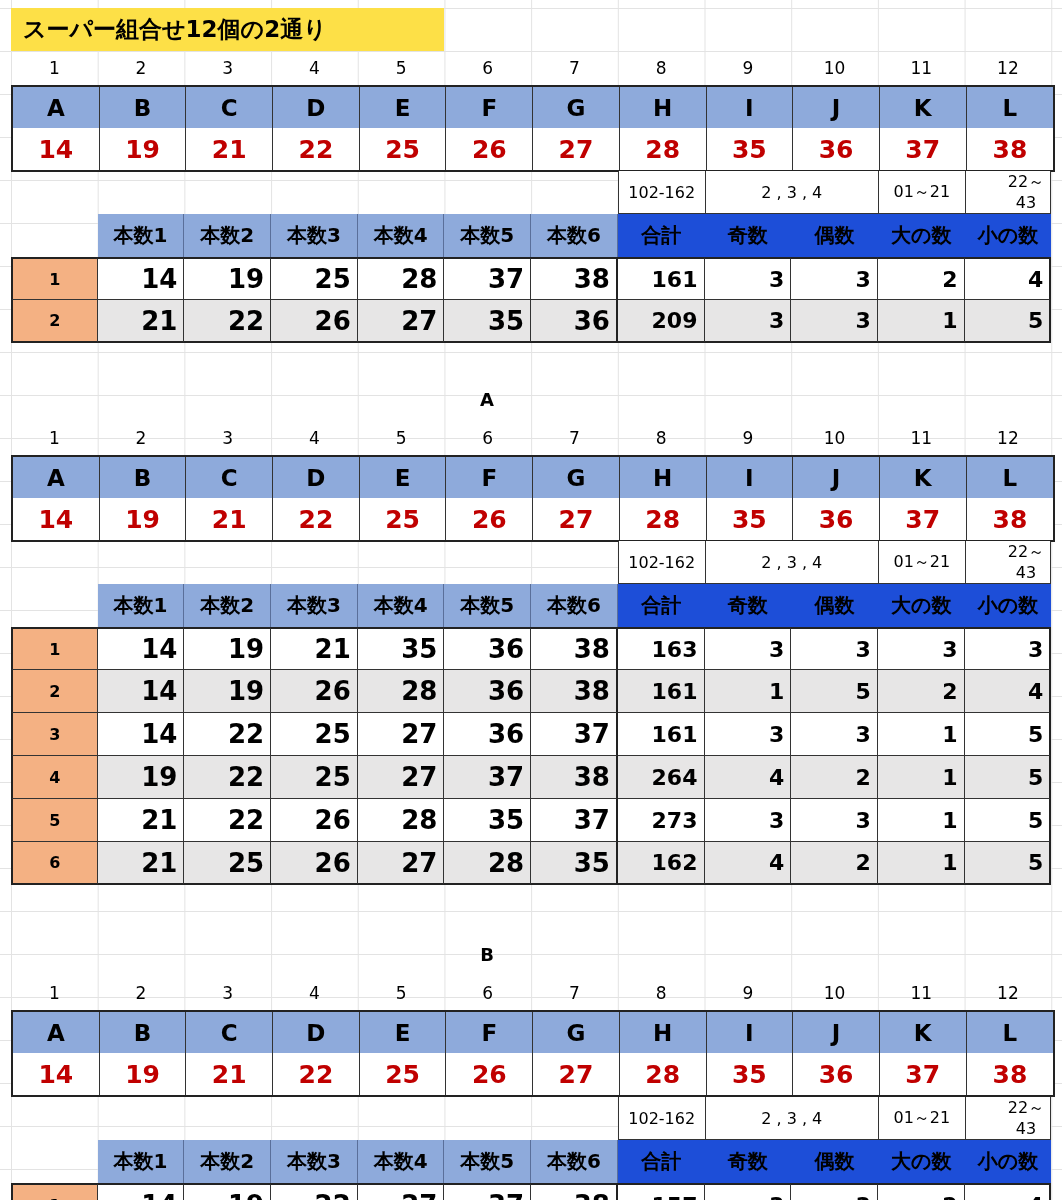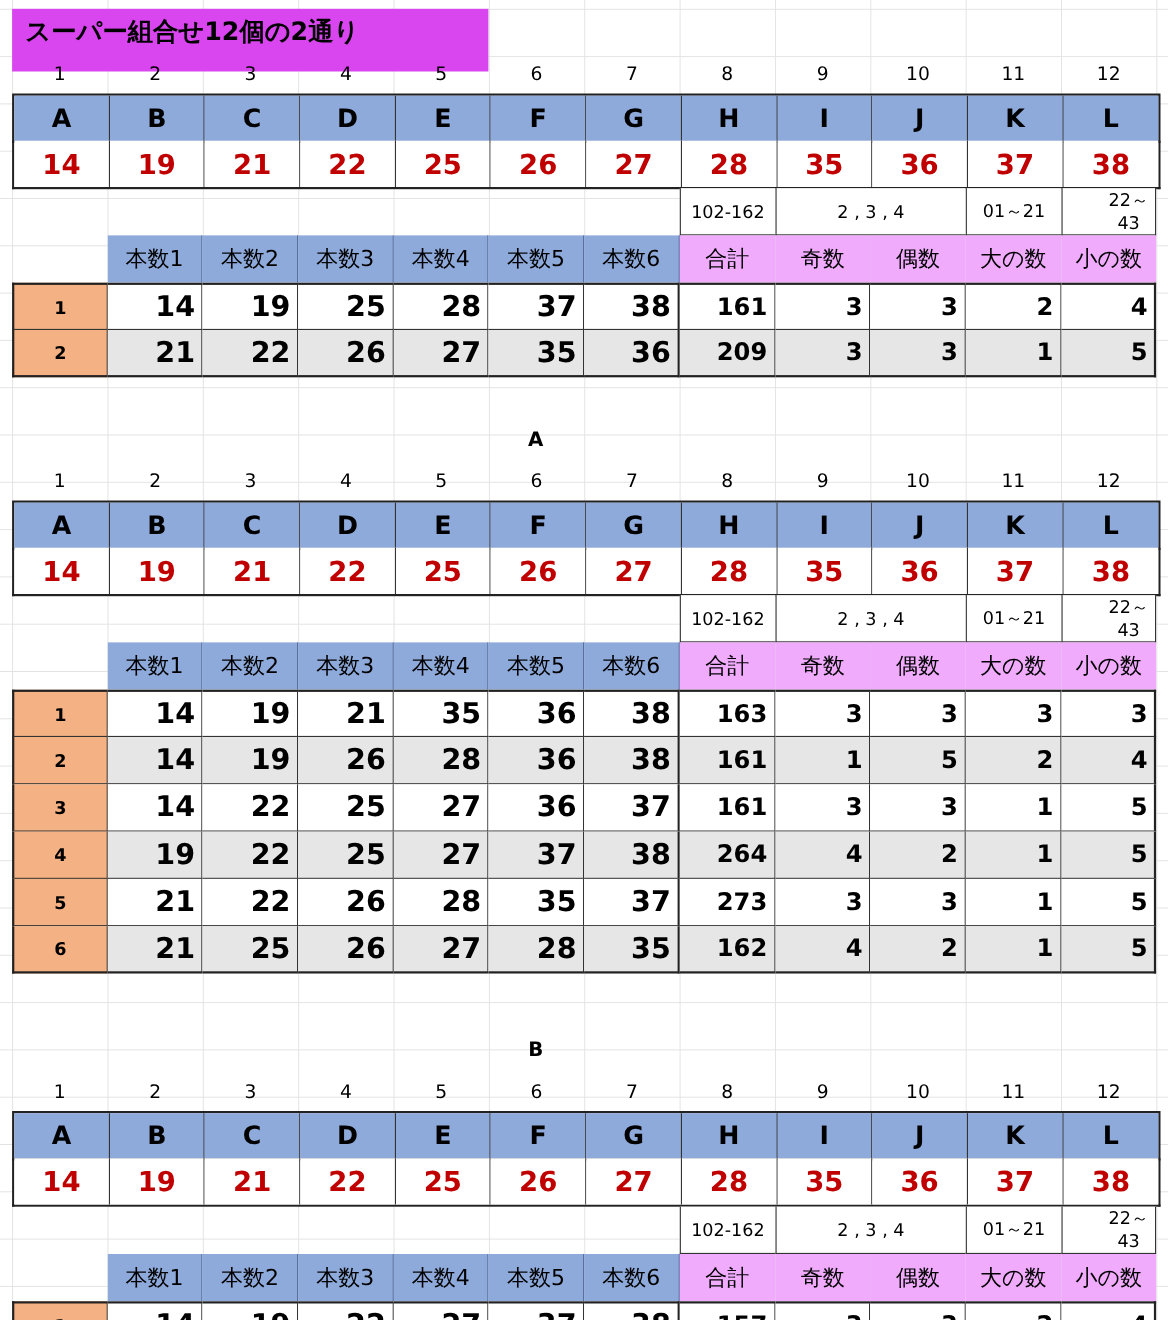--- a/index.html
+++ b/index.html
@@ -10,22 +10,22 @@
     color:#000;
     background-image:
       linear-gradient(to right, #e3e3e3 1px, transparent 1px),
       linear-gradient(to bottom, #e3e3e3 1px, transparent 1px);
     background-size: 86.7px 100%, 100% 43px;
     background-position: 11px 0, 0 8px;
   }
   .sheet { position:absolute; left:0; top:0; width:1062px; }
   .section { position:absolute; left:11px; width:1040px; }
   .title {
-    position:absolute; left:0; top:0; width:433px; height:57px;
-    background:#d946ef; font-weight:bold; font-size:23px;
+    position:absolute; left:0; top:0; width:433px; height:43px;
+    background:#fde047; font-weight:bold; font-size:23px;
     line-height:43px; padding-left:12px; box-sizing:border-box; white-space:nowrap;
   }
   .tag {
     position:absolute; left:433px; width:86px; top:0; height:43px;
     text-align:center; line-height:43px; font-weight:bold; font-size:18px;
   }
   .row { position:absolute; left:0; display:flex; }
   .cell {
     width:86.7px; box-sizing:border-box; text-align:center;
     display:flex; align-items:center; justify-content:center;
@@ -40,24 +40,24 @@
   .vals { border:2px solid #222; border-top:none; box-sizing:border-box; }
   .vals .cell {
     height:42px; background:#fff; color:#c00000; font-weight:bold; font-size:25px;
     border-right:1px solid #333;
   }
   .vals .cell:last-child { border-right:none; }
   .ranges { }
   .ranges .cell { height:43px; font-size:16px; background:#fff; }
   .ranges .rc { border-left:1px solid #333; border-bottom:1px solid #333; box-sizing:border-box; }
   .ranges .rc.last { border-right:1px solid #333;padding-left:36px; }
-  .colhdr .cell { height:43px; font-weight:normal; font-size:20px; }
+  .colhdr .cell { height:43px; font-weight:bold; font-size:20px; }
   .colhdr .blank { background:transparent; }
   .colhdr .h1 { background:#8eaadb; border-right:1px solid #5a6f9a; }
-  .colhdr .h2 { background:#f0abfc;text-align:center; }
+  .colhdr .h2 { background:#1d4ed8;text-align:center; }
   .data .cell {
     height:43px; font-weight:bold; font-size:26px; justify-content:flex-end;
     padding-right:6px; border-right:1px solid #333; border-bottom:1px solid #333;
   }
   .data .idx {
     background:#f4b183; justify-content:center; padding-right:0; font-size:16px;
     border-left:2px solid #222;
   }
   .data.even .cell:not(.idx) { background:#e7e6e6; }
   .data.odd .cell:not(.idx) { background:#fff; }

